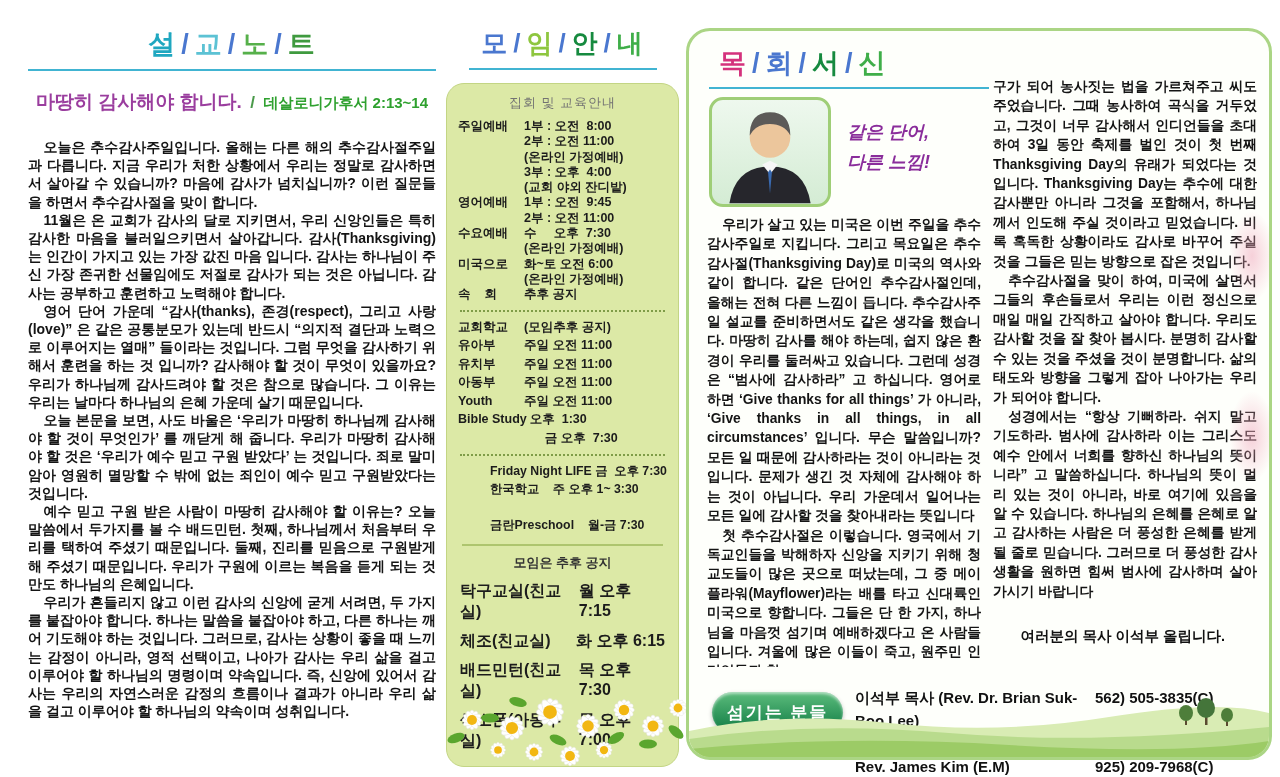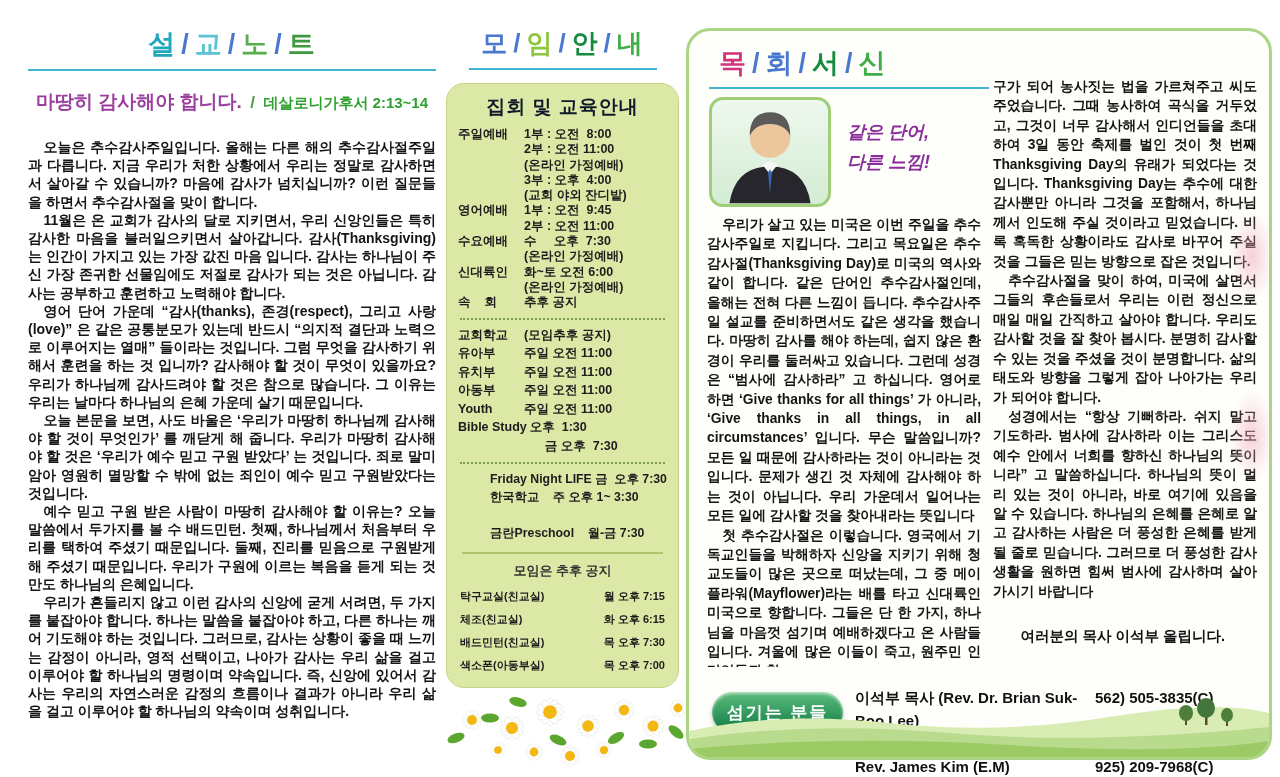--- a/index.html
+++ b/index.html
@@ -23,31 +23,31 @@
   .sermon-body { margin-top:23px; height:600px; overflow:hidden;
     font-size:14px; line-height:18.2px; font-weight:bold; text-align:justify; color:#141414; }
   .sermon-body p { text-indent:1.1em; }
 
   
   .mid-col { position:absolute; left:446px; top:26px; width:233px; }
   .mid-col .col-header { font-size:26px; }
   .mid-col .header-line { width:188px; margin:7px auto 0; }
   .green-box { margin-top:13px; background:#dce9a6; border:1px solid #c3d584; border-radius:18px;
     padding:10px 11px 14px; min-height:595px; }
-  .box-title { color:#0f172a; font-weight:bold; font-size:19px; text-align:center; letter-spacing:1px; margin-bottom:7px; }
+  .box-title { color:#737373; font-weight:normal; font-size:13px; text-align:center; letter-spacing:1px; margin-bottom:7px; }
   .sched-row { display:flex; font-size:12.5px; font-weight:bold; line-height:15.3px; color:#1c1c1c; }
   .sched-label { min-width:63px; margin-right:3px; white-space:pre; flex:none; }
   .sched-value { white-space:pre; }
   .sec2 .sched-row { line-height:18.5px; }
   .dotted-div { border-top:2px dotted #7f9c48; margin:7px 2px 6px; }
   .free-line { font-size:12.3px; font-weight:bold; line-height:18px; min-height:18px; white-space:pre; color:#1c1c1c;padding-left:32px; }
   .solid-div { border-top:2px solid #aec56e; margin:10px 4px 8px; }
   .box2-title { color:#2f9e1e; font-weight:bold; font-size:18.5px; text-align:center; }
   .box2-sub { text-align:center; font-size:13px; font-weight:bold; color:#333; margin:3px 0 9px; }
-  .gym-row { display:flex; justify-content:space-between; font-size:11px; font-weight:bold; margin:8px 2px 0; color:#1c1c1c; }
+  .gym-row { display:flex; justify-content:space-between; font-size:16px; font-weight:bold; margin:8px 2px 0; color:#1c1c1c; }
   .flowers { position:absolute; left:438px; top:680px; width:252px; height:96px; }
 
   
   .right-panel { position:absolute; left:686px; top:28px; width:586px; height:732px;
     border:3px solid #abd585; border-radius:24px; background:#fefffb; overflow:hidden; }
   .rp-header { position:absolute; left:30px; top:14px; font-size:27px; font-weight:bold; }
   .rp-line { position:absolute; left:20px; top:56px; width:280px; border-top:2px solid #41b4d2; }
   .photo-frame { position:absolute; left:20px; top:66px; width:122px; height:110px;
     border:3px solid #9fce77; border-radius:14px; overflow:hidden;
     background:linear-gradient(#eef8ee,#d4ecd4); }
@@ -138,21 +138,21 @@
         </div>
         <div class="sched-row">
           <span class="sched-label">수요예배</span>
           <span class="sched-value">수     오후  7:30</span>
         </div>
         <div class="sched-row">
           <span class="sched-label"></span>
           <span class="sched-value">(온라인 가정예배)</span>
         </div>
         <div class="sched-row">
-          <span class="sched-label">신대륙인</span>
+          <span class="sched-label">미국으로</span>
           <span class="sched-value">화~토 오전 6:00</span>
         </div>
         <div class="sched-row">
           <span class="sched-label"></span>
           <span class="sched-value">(온라인 가정예배)</span>
         </div>
         <div class="sched-row">
           <span class="sched-label">속    회</span>
           <span class="sched-value">추후 공지</span>
         </div>

